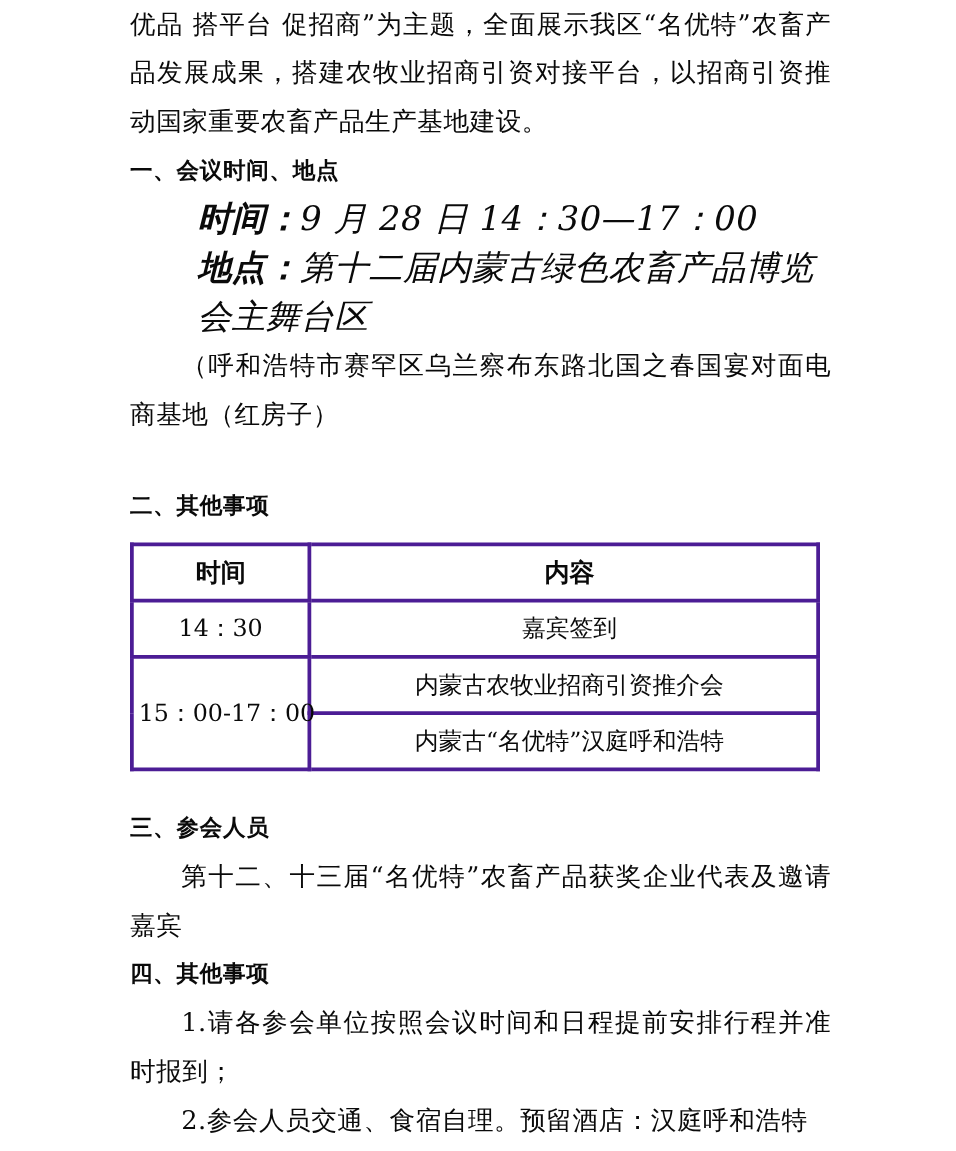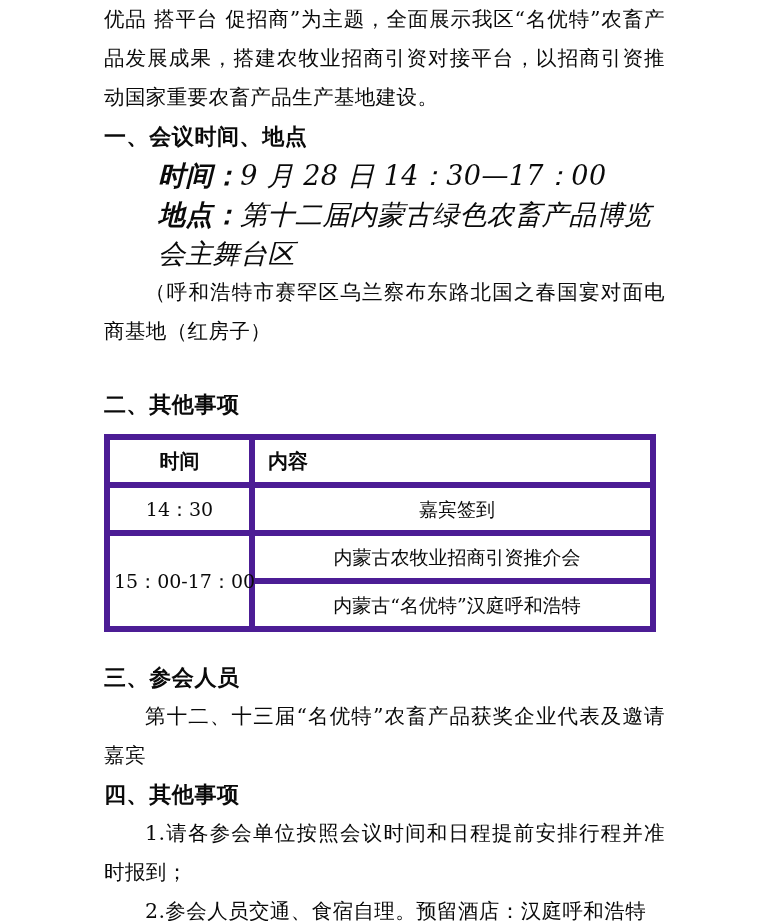--- a/index.html
+++ b/index.html
@@ -24,21 +24,21 @@
   .para {
     font-size: 20.5px;
     line-height: 39px;
     letter-spacing: 0.4px;
     text-align: justify;
     text-justify: inter-ideograph;
     margin: 0;
   }
   .indent { text-indent: 2em; }
   .heading {
-    font-size: 22px;
+    font-size: 18px;
     line-height: 39px;
     font-weight: bold;
     letter-spacing: 0.6px;
     margin: 0;
   }
   .sub-line {
     font-size: 27px;
     line-height: 39px;
     letter-spacing: 0.4px;
     margin: 0;
@@ -50,21 +50,21 @@
   .spacer-md { height: 26px; }
   .spacer-lg { height: 34px; }
 
   table.agenda {
     border-collapse: collapse;
     width: 552px;
     margin: 0 0 0 0;
     table-layout: fixed;
   }
   table.agenda td, table.agenda th {
-    border: 6px solid #4c1d95;
+    border: 3px solid #4c1d95;
     font-size: 19px;
     line-height: 28px;
     padding: 7px 4px;
     font-weight: normal;
   }
   table.agenda th {
     text-align: center;
     font-weight: bold;
     font-size: 20px;
   }
@@ -95,21 +95,21 @@
   <div class="spacer-lg"></div>
 
   <p class="heading">二、其他事项</p>
 
   <div class="spacer-sm"></div>
 
   <table class="agenda">
     <thead>
       <tr>
         <th class="col-time">时间</th>
-        <th class="col-content" style="text-align:left">内容</th>
+        <th class="col-content" style="text-align:center">内容</th>
       </tr>
     </thead>
     <tbody>
       <tr>
         <td class="col-time">14：30</td>
         <td class="col-content">嘉宾签到</td>
       </tr>
       <tr>
         <td class="col-time nowrap" rowspan="2">15：00-17：00</td>
         <td class="col-content">内蒙古农牧业招商引资推介会</td>

